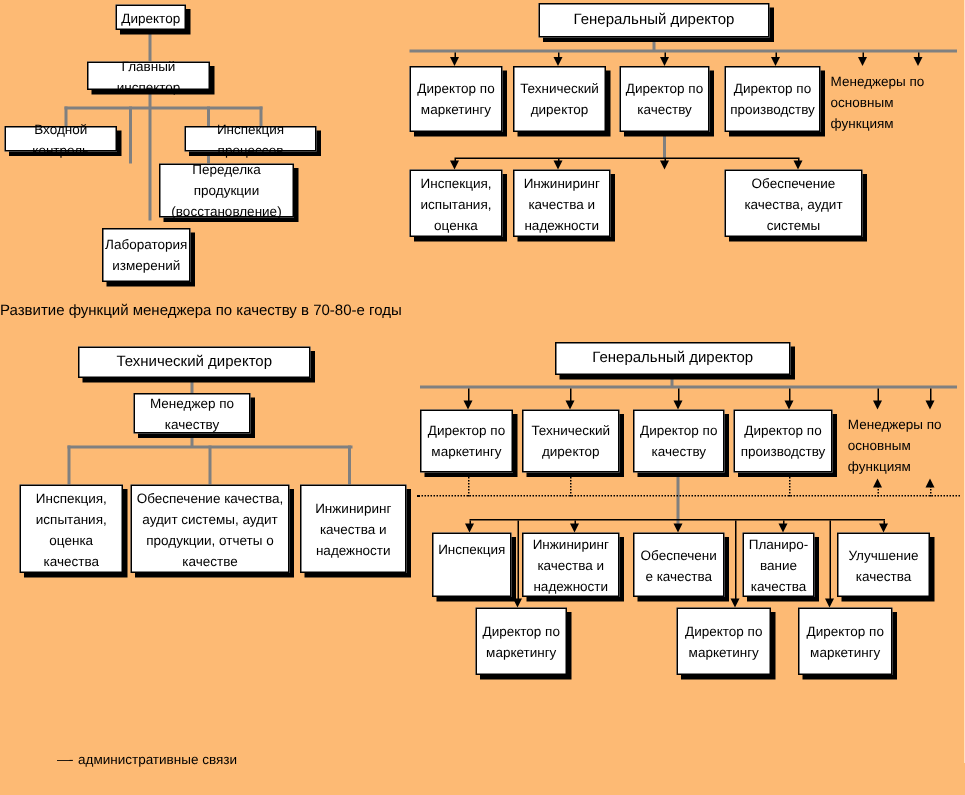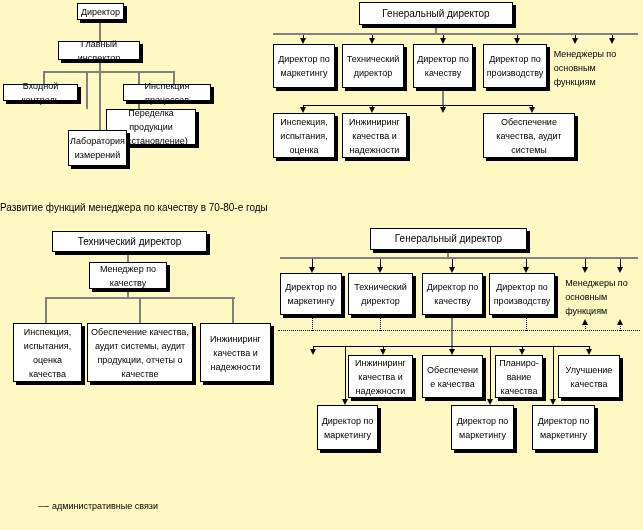--- a/index.html
+++ b/index.html
@@ -1,17 +1,17 @@
 <!DOCTYPE html>
 <html><head>
 <meta charset="utf-8">
 <style>
   html,body{margin:0;padding:0;background:#fff;}
   .canvas{
-    position:relative;width:643px;height:530px;background:#fef9c3;overflow:hidden;
+    position:relative;width:643px;height:530px;background:#fdba74;overflow:hidden;
     font-family:"Liberation Sans","DejaVu Sans",sans-serif;color:#000;
   }
   .box{
     position:absolute;box-sizing:border-box;background:#fff;border:1px solid #000;
     box-shadow:3px 3px 0 0 #000;display:flex;align-items:center;justify-content:center;
     text-align:center;font-size:9px;line-height:14px;white-space:pre-line;z-index:2;padding:0 1px;
   }
   .box.lg{font-size:10px;}
   .box.top{align-items:flex-start;padding-top:3px;}
   .flabel{
@@ -44,21 +44,21 @@
   <div class="gl v" style="left:86px;top:71px;height:38px"></div>
   <div class="gl v" style="left:138px;top:71px;height:38px"></div>
   <div class="gl v" style="left:173px;top:71px;height:13px"></div>
 
   <div class="box" style="left:77px;top:3px;width:47px;height:17px">Директор</div>
   <div class="box" style="left:58px;top:41px;width:82px;height:19px">Главный инспектор</div>
   <div class="box" style="left:3px;top:84px;width:75px;height:17px">Входной контроль</div>
   <div class="box" style="left:123px;top:84px;width:88px;height:17px">Инспекция процессов</div>
   <div class="box" style="left:106px;top:109px;width:90px;height:36px">Переделка продукции
 (восстановление)</div>
-  <div class="box" style="left:68px;top:130px;width:59px;height:36px">Лаборатория
+  <div class="box" style="left:68px;top:152px;width:59px;height:36px">Лаборатория
 измерений</div>
 
   <div class="gl v" style="left:435px;top:25px;height:9px"></div>
   <div class="gl h" style="left:273px;top:33px;width:365px"></div>
   <div class="gl v" style="left:442px;top:88px;height:18px"></div>
   <div class="kl h" style="left:303px;top:105px;width:230px"></div>
 
   <div class="kl v" style="left:303px;top:35px;height:5px"></div>
   <div class="ad" style="left:300px;top:38px"></div>
   <div class="kl v" style="left:372px;top:35px;height:5px"></div>
@@ -176,20 +176,21 @@
 маркетингу</div>
   <div class="box" style="left:348px;top:273px;width:65px;height:42px">Технический
 директор</div>
   <div class="box" style="left:422px;top:273px;width:61px;height:42px">Директор по
 качеству</div>
   <div class="box" style="left:489px;top:273px;width:66px;height:42px">Директор по
 производству</div>
   <div class="flabel" style="left:560px;top:274px;width:73px;height:45px">Менеджеры по
 основным
 функциям</div>
+  <div class="box top" style="left:288px;top:355px;width:53px;height:43px">Инспекция</div>
   <div class="box" style="left:348px;top:355px;width:65px;height:43px">Инжиниринг
 качества и
 надежности</div>
   <div class="box" style="left:422px;top:355px;width:61px;height:43px">Обеспечени
 е качества</div>
   <div class="box" style="left:495px;top:355px;width:48px;height:43px">Планиро-
 вание
 качества</div>
   <div class="box" style="left:558px;top:355px;width:62px;height:43px">Улучшение
 качества</div>

